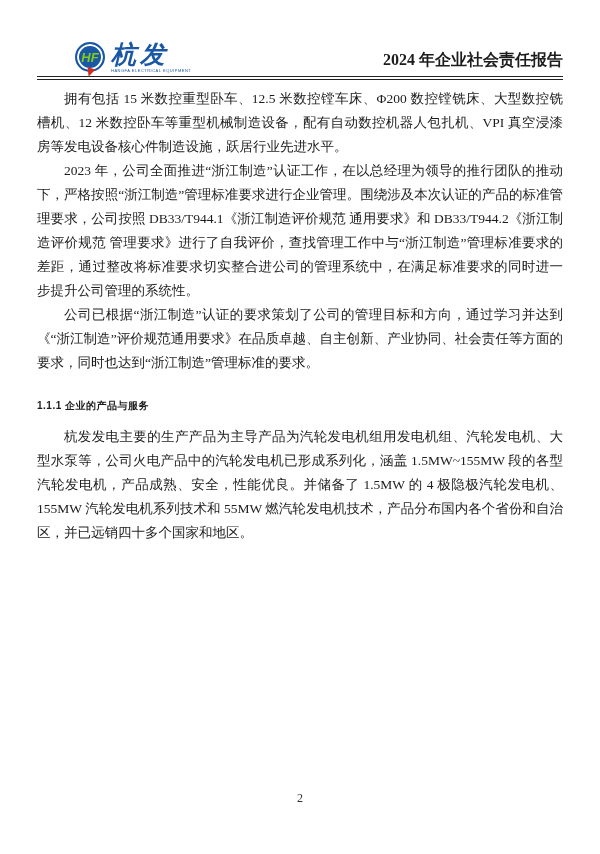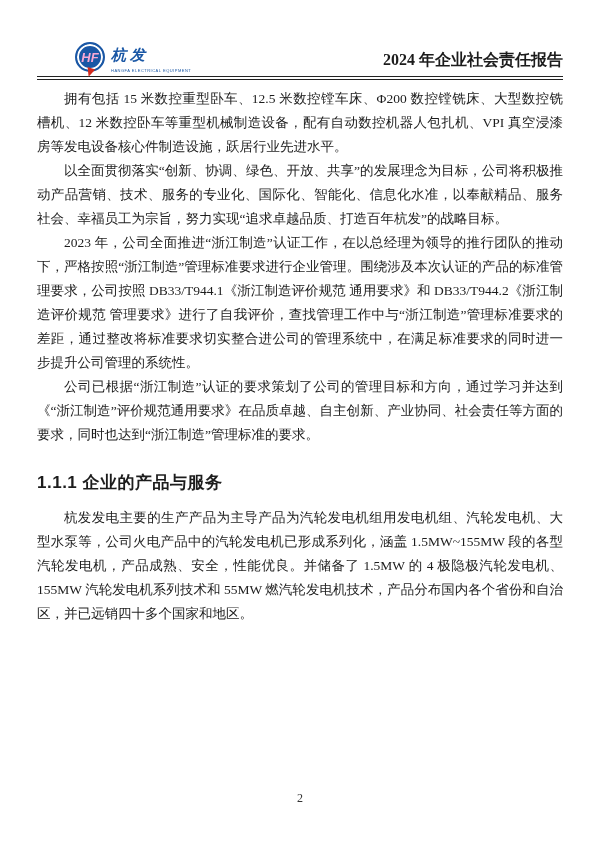--- a/index.html
+++ b/index.html
@@ -25,42 +25,42 @@
     padding-bottom: 3px;
     height: 46px;
   }
   .logo { display: flex; align-items: flex-start; gap: 6px; padding-left: 38px; }
   .logo-mark {
     width: 30px; height: 30px;
     border-radius: 50%;
     background: var(--brand-blue, #1a57a5);
     border: 2px solid var(--brand-blue, #1a57a5);
     box-shadow: inset 0 0 0 2px #ffffff;
-    color: #f9a8d4;
+    color: #84cc16;
     font-family: "Liberation Sans", sans-serif;
     font-weight: bold; font-style: italic;
     font-size: 13px;
     display: flex; align-items: center; justify-content: center;
     position: relative;
   }
   .logo-mark::after {
     content: "";
     position: absolute;
     left: 9px; bottom: -7px;
     width: 0; height: 0;
     border-left: 4px solid transparent;
     border-right: 4px solid transparent;
     border-top: 9px solid var(--logo-red, #d42b1e);
     transform: rotate(18deg);
   }
   .logo-text { display: flex; flex-direction: column; }
   .brand-name {
     color: var(--brand-blue, #1a57a5);
     font-weight: bold; font-style: italic;
-    font-size: 15px; line-height: 26px;
+    font-size: 25px; line-height: 26px;
     letter-spacing: 4px;
     font-family: "Liberation Serif", "DejaVu Serif", serif;
   }
   .brand-caption {
     color: var(--brand-blue, #1a57a5);
     font-family: "Liberation Sans", sans-serif;
     font-size: 4px; letter-spacing: 0.5px;
     white-space: nowrap;
   }
   .report-title {
@@ -74,21 +74,21 @@
   
   main { margin-top: 7px; }
   p.body-par {
     font-size: 13.5px;
     line-height: 24px;
     text-indent: 2em;
     text-align: justify;
   }
   h2.sec-heading {
     font-family: "Liberation Sans", sans-serif;
-    font-size: 17px;
+    font-size: 10px;
     font-weight: bold;
     margin-top: 24px;
     letter-spacing: 0.5px;
   }
   h3.sub-heading {
     font-family: "Liberation Sans", sans-serif;
     font-size: 13.5px;
     font-weight: bold;
     margin-top: 27px;
     margin-left: 62px;
@@ -118,21 +118,20 @@
       <div class="logo-text">
         <span class="brand-name">杭发</span>
         <span class="brand-caption">HANGFA ELECTRICAL EQUIPMENT</span>
       </div>
     </div>
     <div class="report-title">2024 年企业社会责任报告</div>
   </header>
 
   <main>
     <p class="body-par">拥有包括 15 米数控重型卧车、12.5 米数控镗车床、Φ200 数控镗铣床、大型数控铣槽机、12 米数控卧车等重型机械制造设备，配有自动数控机器人包扎机、VPI 真空浸漆房等发电设备核心件制造设施，跃居行业先进水平。</p>
-    <p class="body-par">以全面贯彻落实“创新、协调、绿色、开放、共享”的发展理念为目标，公司将积极推动产品营销、技术、服务的专业化、国际化、智能化、信息化水准，以奉献精品、服务社会、幸福员工为宗旨，努力实现“追求卓越品质、打造百年杭发”的战略目标。</p>
     <p class="body-par">2023 年，公司全面推进“浙江制造”认证工作，在以总经理为领导的推行团队的推动下，严格按照“浙江制造”管理标准要求进行企业管理。围绕涉及本次认证的产品的标准管理要求，公司按照 DB33/T944.1《浙江制造评价规范 通用要求》和 DB33/T944.2《浙江制造评价规范 管理要求》进行了自我评价，查找管理工作中与“浙江制造”管理标准要求的差距，通过整改将标准要求切实整合进公司的管理系统中，在满足标准要求的同时进一步提升公司管理的系统性。</p>
     <p class="body-par">公司已根据“浙江制造”认证的要求策划了公司的管理目标和方向，通过学习并达到《“浙江制造”评价规范通用要求》在品质卓越、自主创新、产业协同、社会责任等方面的要求，同时也达到“浙江制造”管理标准的要求。</p>
 
     <h2 class="sec-heading">1.1.1 企业的产品与服务</h2>
 
     <p class="body-par after-heading">杭发发电主要的生产产品为主导产品为汽轮发电机组用发电机组、汽轮发电机、大型水泵等，公司火电产品中的汽轮发电机已形成系列化，涵盖 1.5MW~155MW 段的各型汽轮发电机，产品成熟、安全，性能优良。并储备了 1.5MW 的 4 极隐极汽轮发电机、155MW 汽轮发电机系列技术和 55MW 燃汽轮发电机技术，产品分布国内各个省份和自治区，并已远销四十多个国家和地区。</p>
 
   </main>
 
   <footer class="page-footer">

